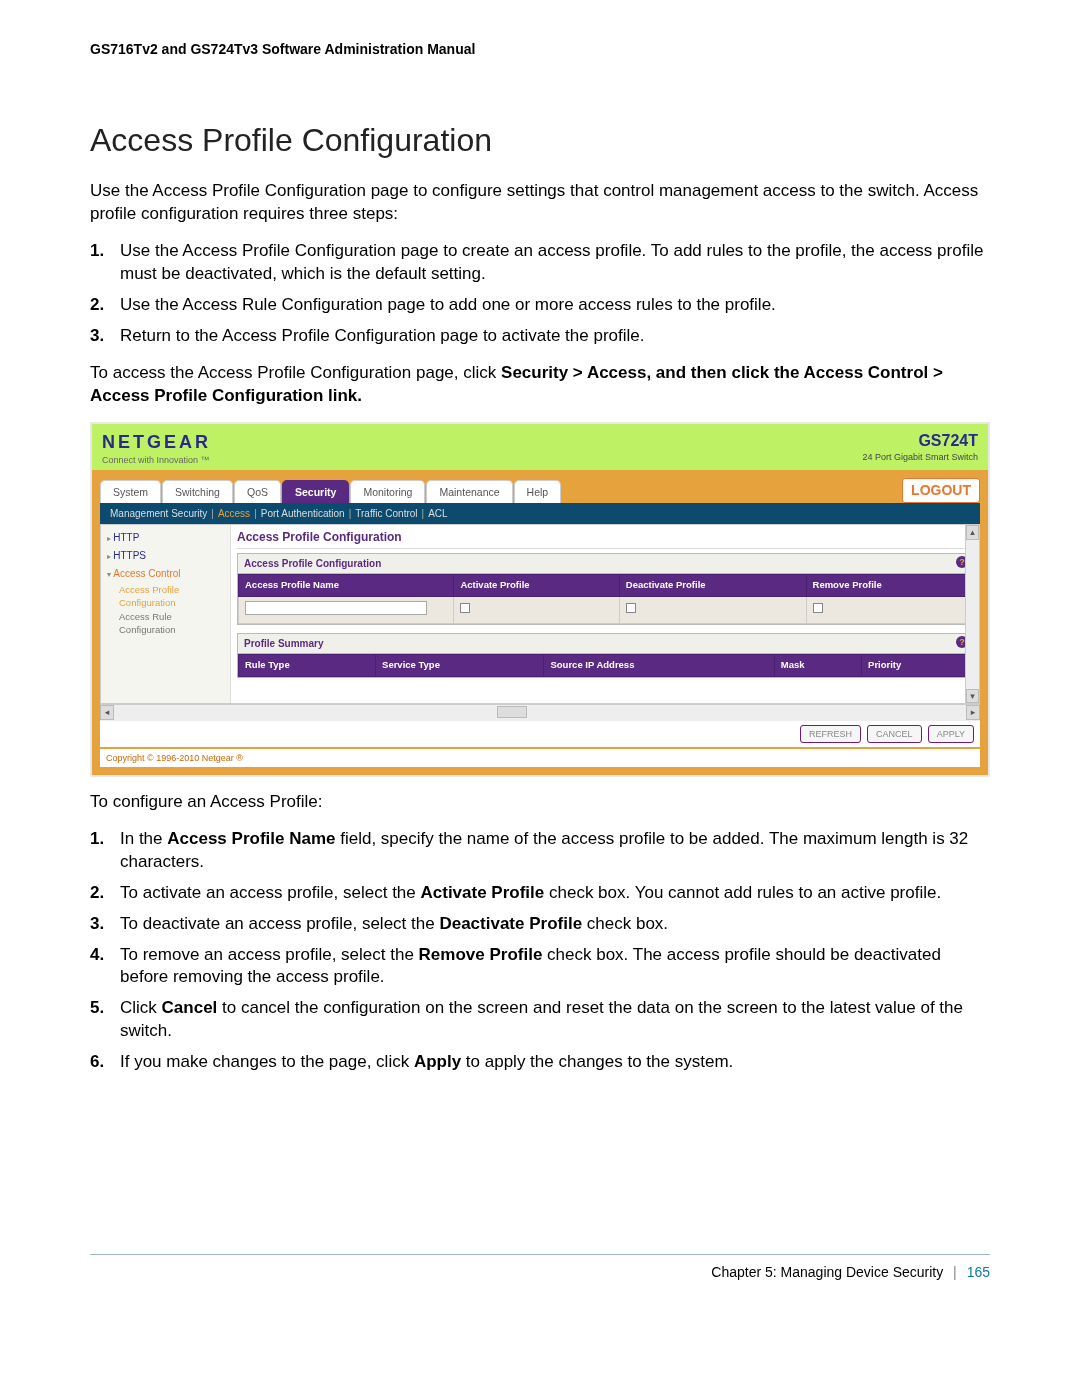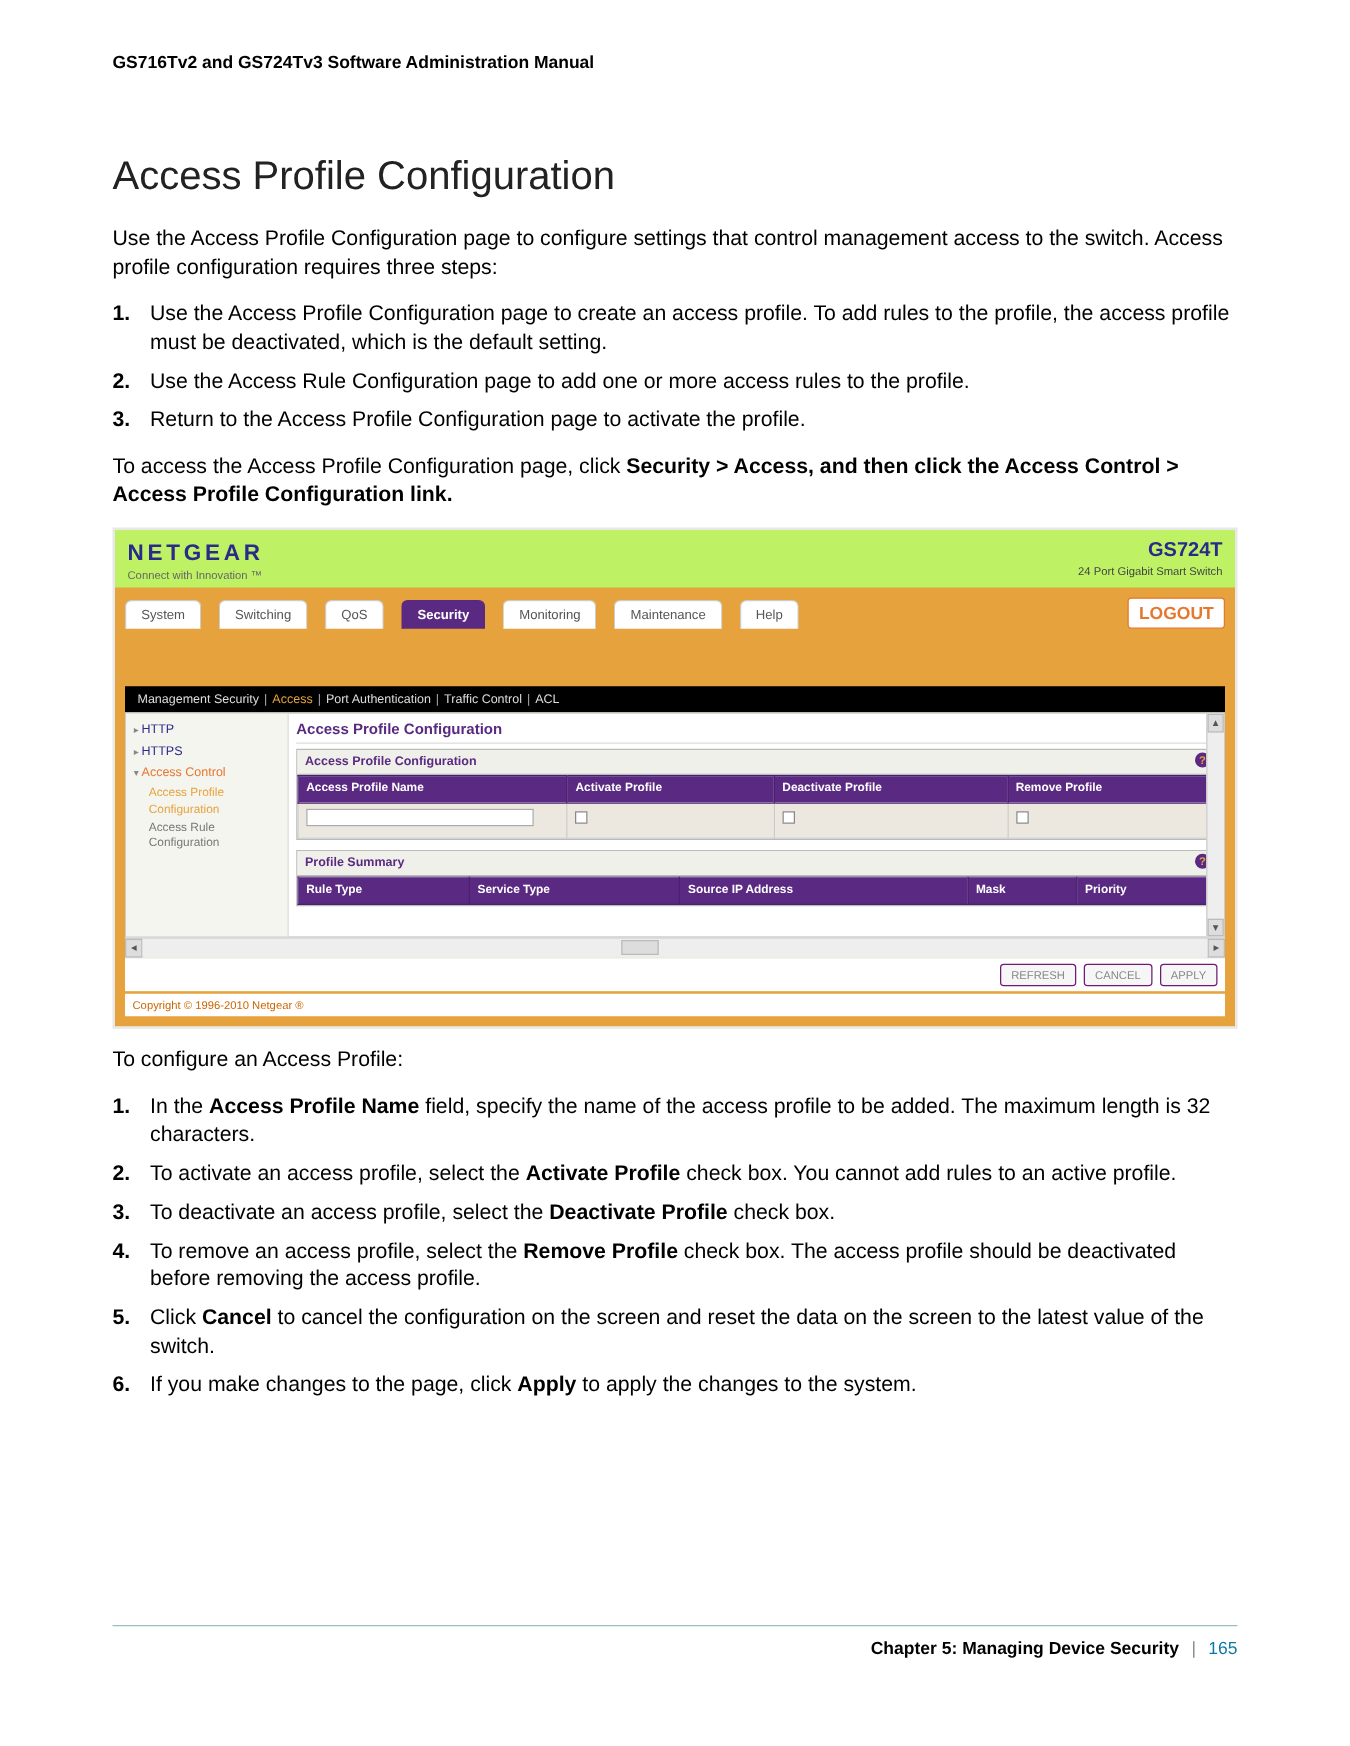--- a/index.html
+++ b/index.html
@@ -60,21 +60,21 @@
   .device-info { text-align: right; }
   .device-model { color: #2a2a8a; font-weight: bold; font-size: 16px; }
   .device-desc { color: #444; font-size: 9px; }
   .shot-body {
     background: #e6a23c;
     padding: 6px 8px 8px 8px;
   }
   .tabs-row {
     display: flex;
     align-items: flex-end;
-    gap: 14px;
+    gap: 1px;
     position: relative;
   }
   .nav-tab {
     background: #fff;
     color: #555;
     border: 1px solid #ccc;
     border-bottom: none;
     border-radius: 5px 5px 0 0;
     padding: 4px 12px;
     font-size: 10.5px;
@@ -89,27 +89,26 @@
     margin-left: auto;
     background: #fff;
     border: 1px solid #e6772e;
     color: #e6772e;
     border-radius: 3px;
     padding: 2px 8px;
     font-size: 14px;
     font-weight: bold;
   }
   .subnav {
-    background: #000000;
+    background: #0c4a6e;
     color: #fff;
     padding: 4px 10px;
     font-size: 10px;
     display: flex;
     gap: 4px;
-    margin-top: 46px;
   }
   .subnav span.item { color: #ddd; }
   .subnav span.item.active { color: #e6a23c; }
   .subnav span.sep { color: #aaa; }
   .content-area {
     background: #fff;
     display: flex;
     border: 1px solid #ccc;
     min-height: 180px;
     position: relative;
@@ -155,21 +154,21 @@
   .copyright { font-size:9px; color:#cc6600; padding:3px 6px; background:#fff; border-top:2px solid #e6a23c;}
 
   
   .doc-footer {
     border-top: 1px solid #9bbacb;
     margin-top: 180px;
     padding-top: 8px;
     text-align: right;
     font-size: 14px;
   }
-  .doc-footer .chap { font-weight: bold; }
+  .doc-footer .chap { font-weight: normal; }
   .doc-footer .sep { color:#888; margin:0 6px;}
   .doc-footer .pnum { color:#0a7aa5; font-weight:normal; }
 </style>
 </head>
 <body>
 
 <div class="doc-header">GS716Tv2 and GS724Tv3 Software Administration Manual</div>
 
 <h1 class="section-title">Access Profile Configuration</h1>
 

